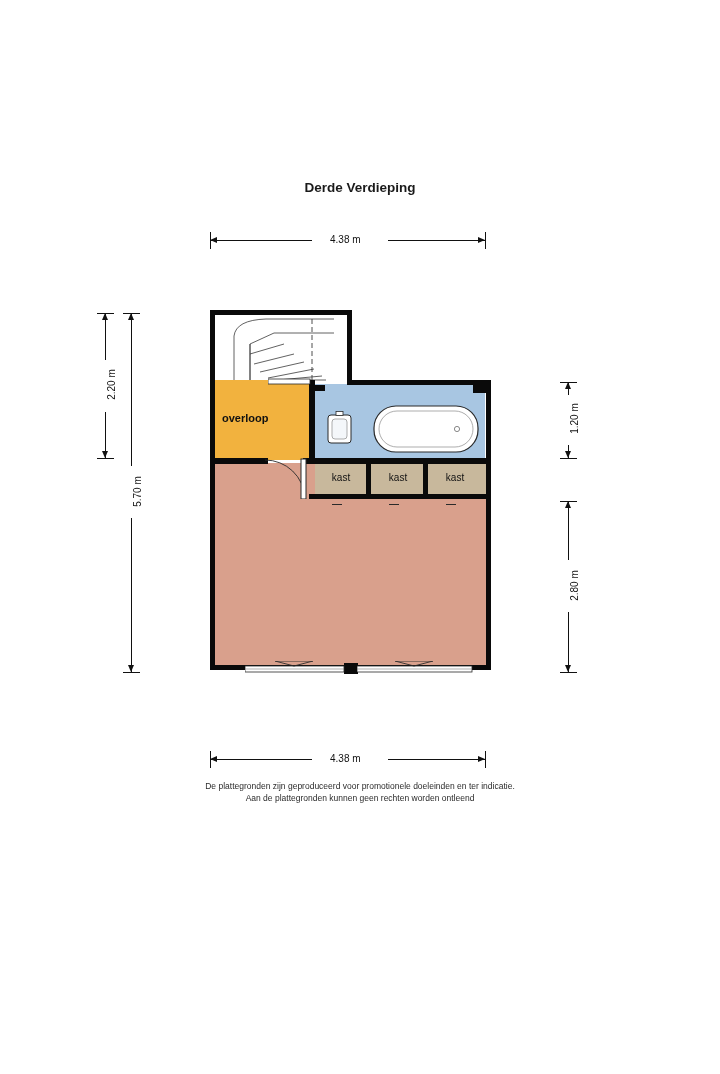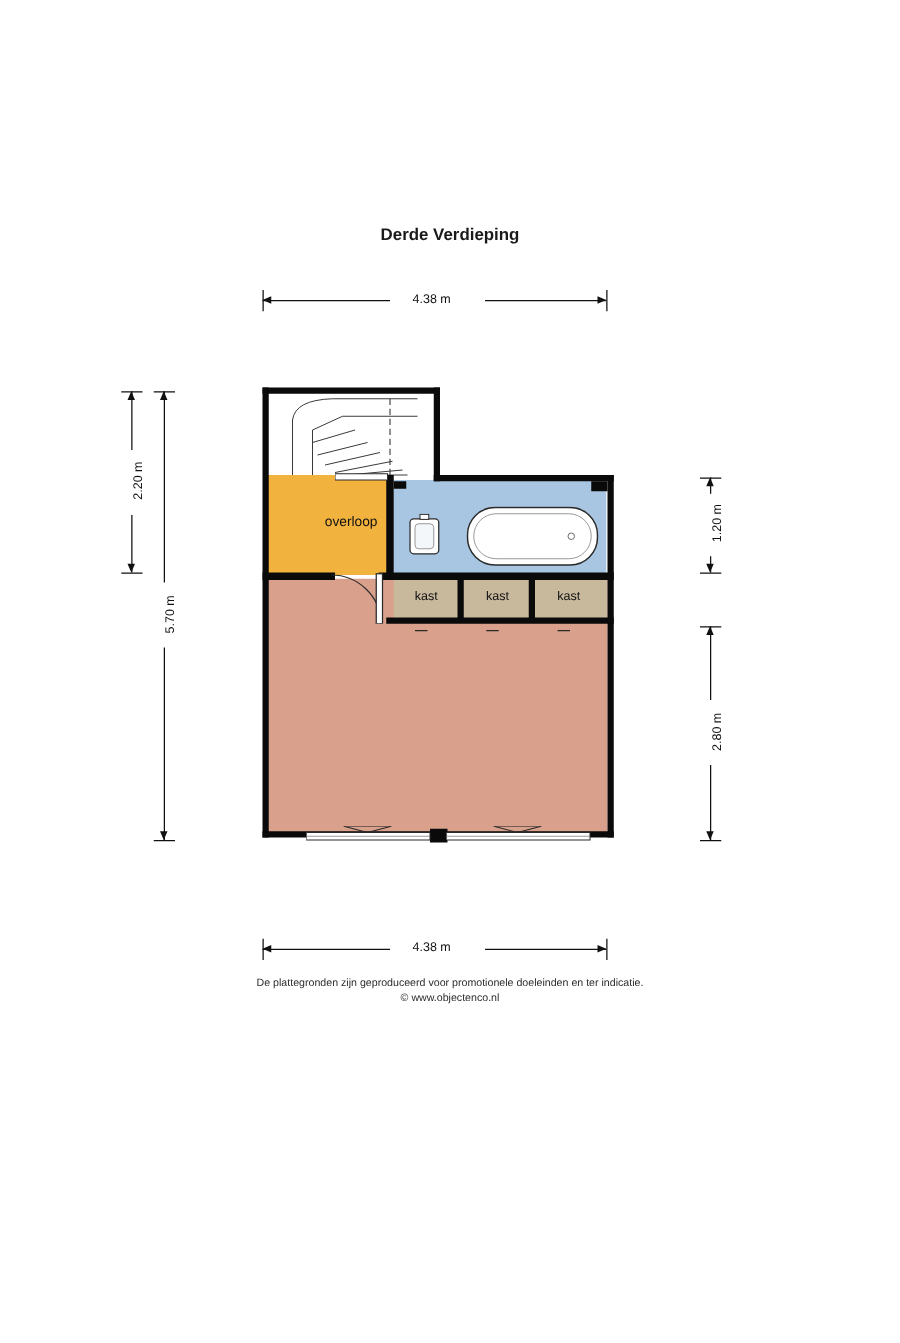--- a/index.html
+++ b/index.html
@@ -115,24 +115,25 @@
   }
   .wall {
     position: absolute;
     background: #0a0a0a;
   }
   .room-fill {
     position: absolute;
   }
   .room-label {
     position: absolute;
-    text-align: right;
+    text-align: left;
     font-size: 11px;
     color: #111;
     white-space: nowrap;
+    font-weight: bold;
   }
   .room-label .h {
     display: block;
     font-size: 8.5px;
     margin-top: 1px;
   }
   .closet-label {
     position: absolute;
     font-size: 10px;
     color: #111;
@@ -324,14 +325,14 @@
     <span>kast</span>
   </div>
   <div class="closet-label" style="left:226px; top:167px; width:48px;">
     <span>kast</span>
   </div>
 
 </div>
 
 <div id="footer-block">
   <div>De plattegronden zijn geproduceerd voor promotionele doeleinden en ter indicatie.</div>
-  <div>© www.objectenco.nl</div>
+  <div>Aan de plattegronden kunnen geen rechten worden ontleend</div>
 </div>
 
 </body></html>

